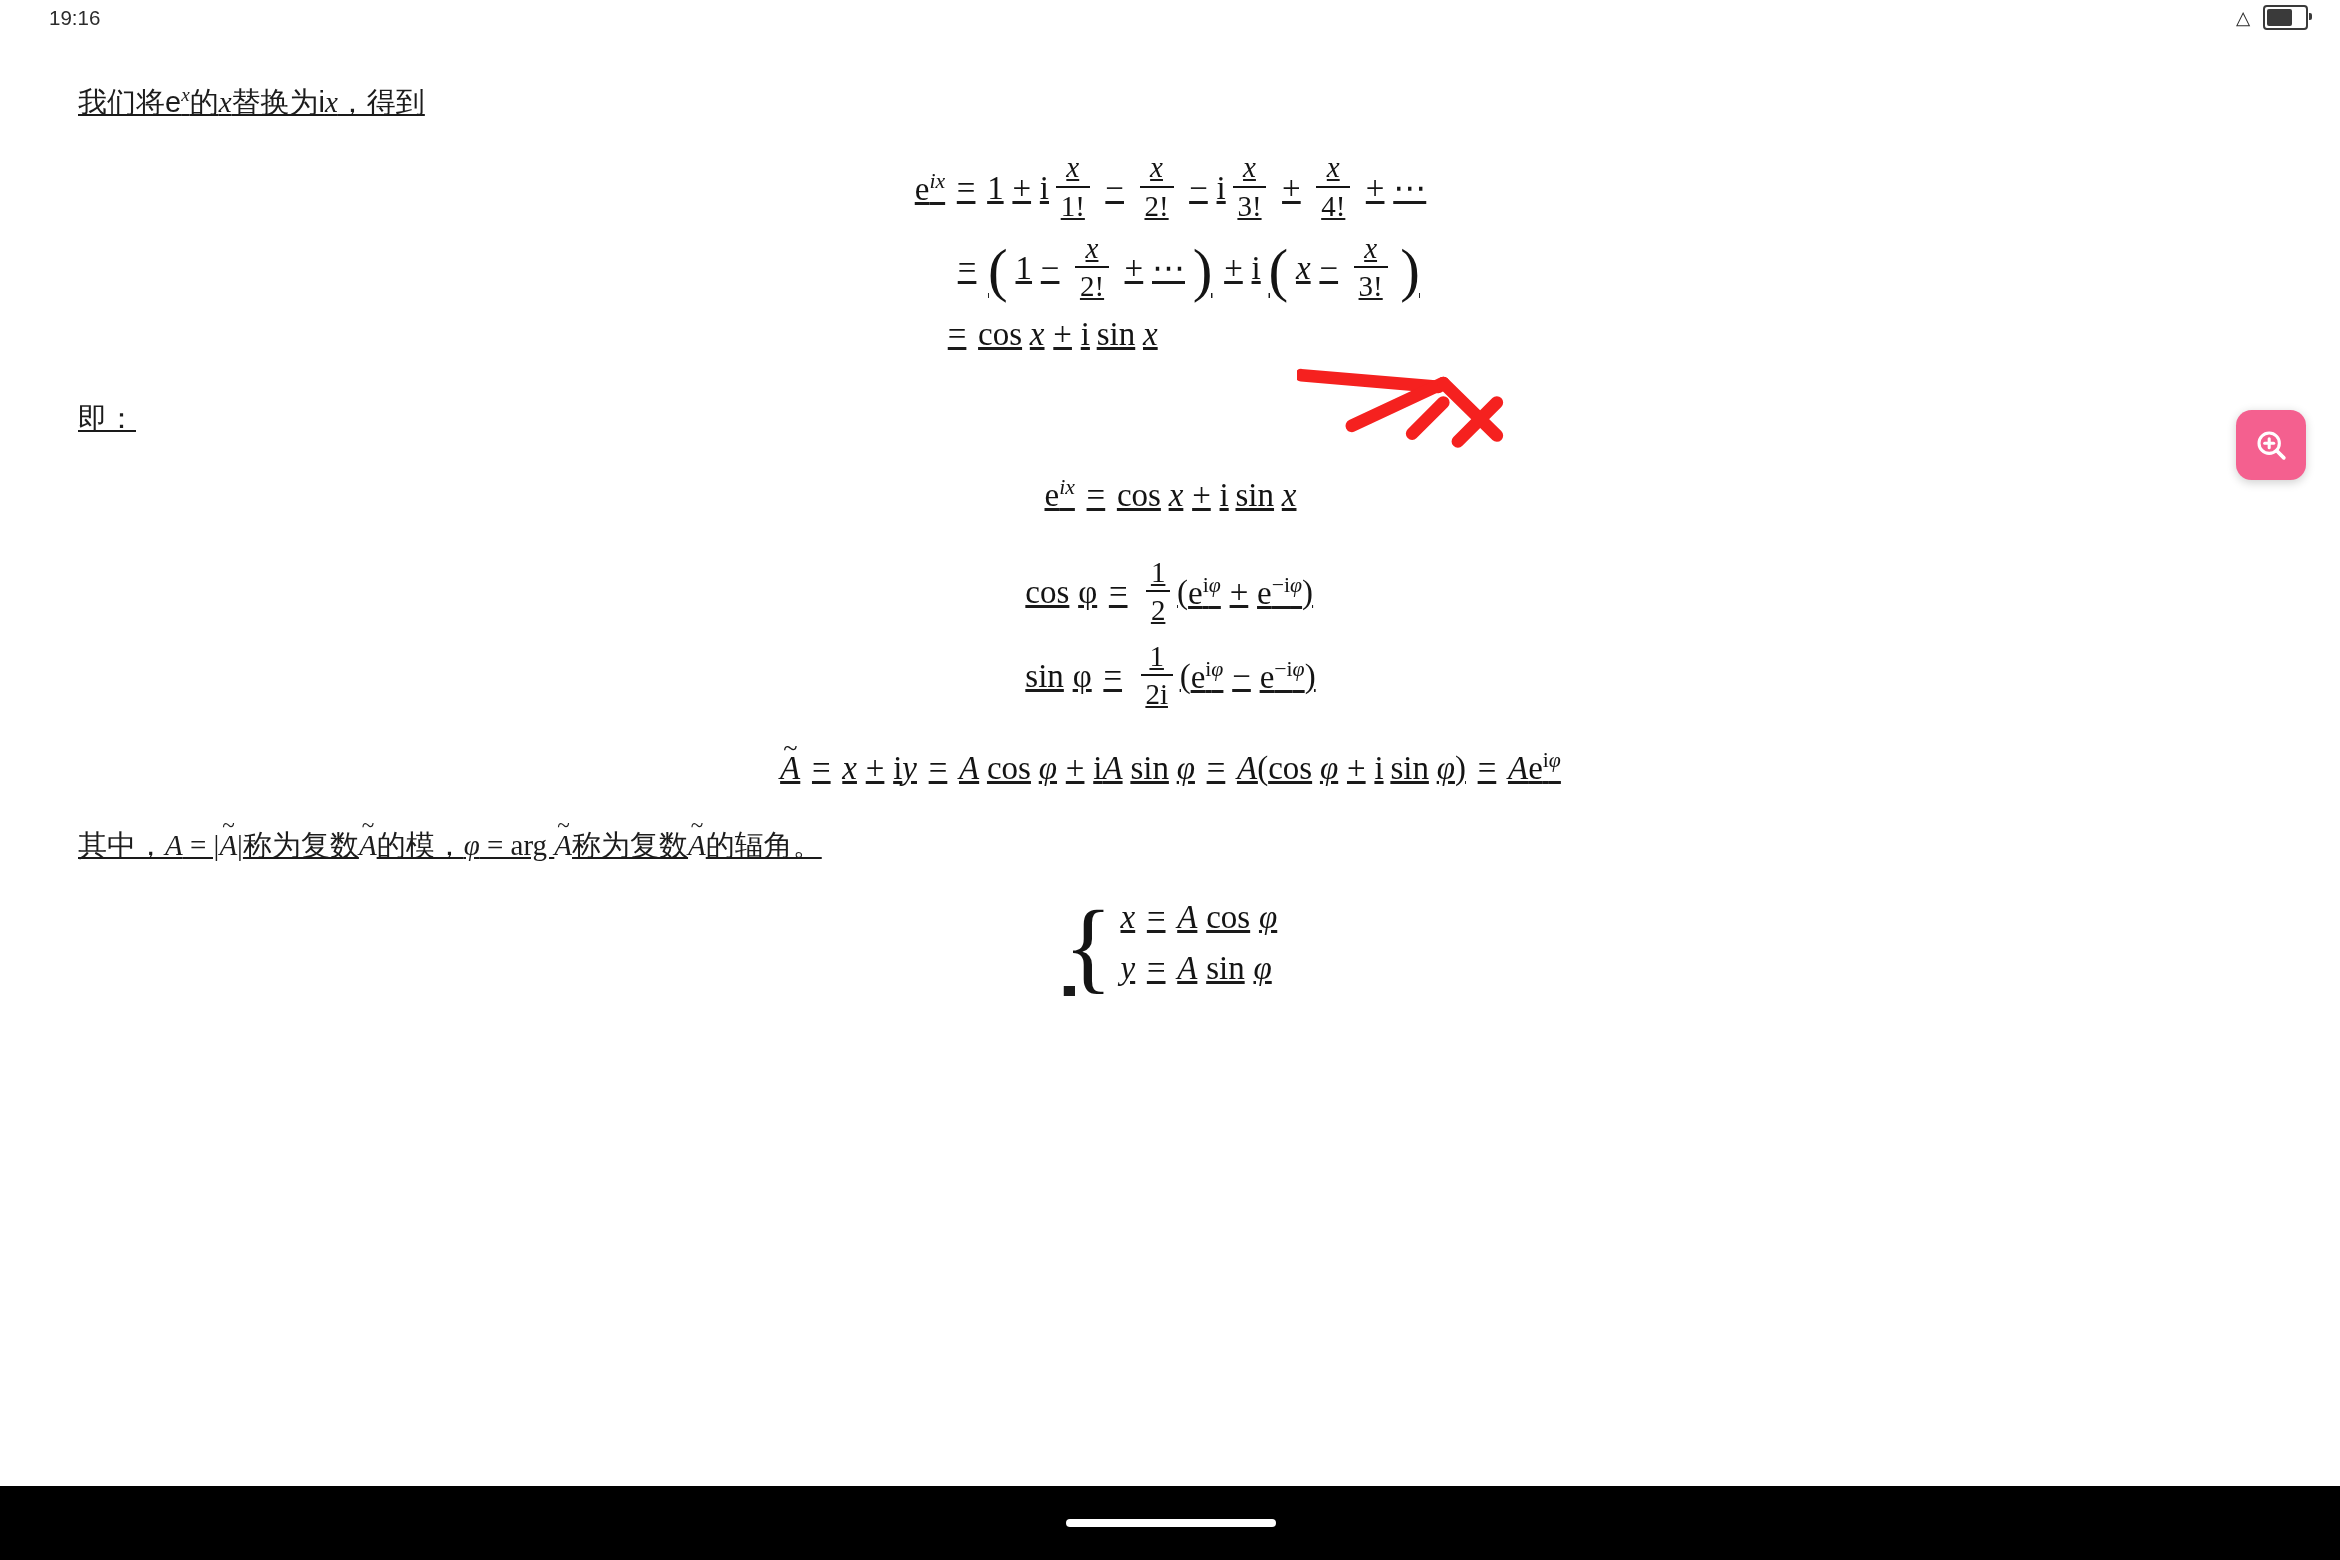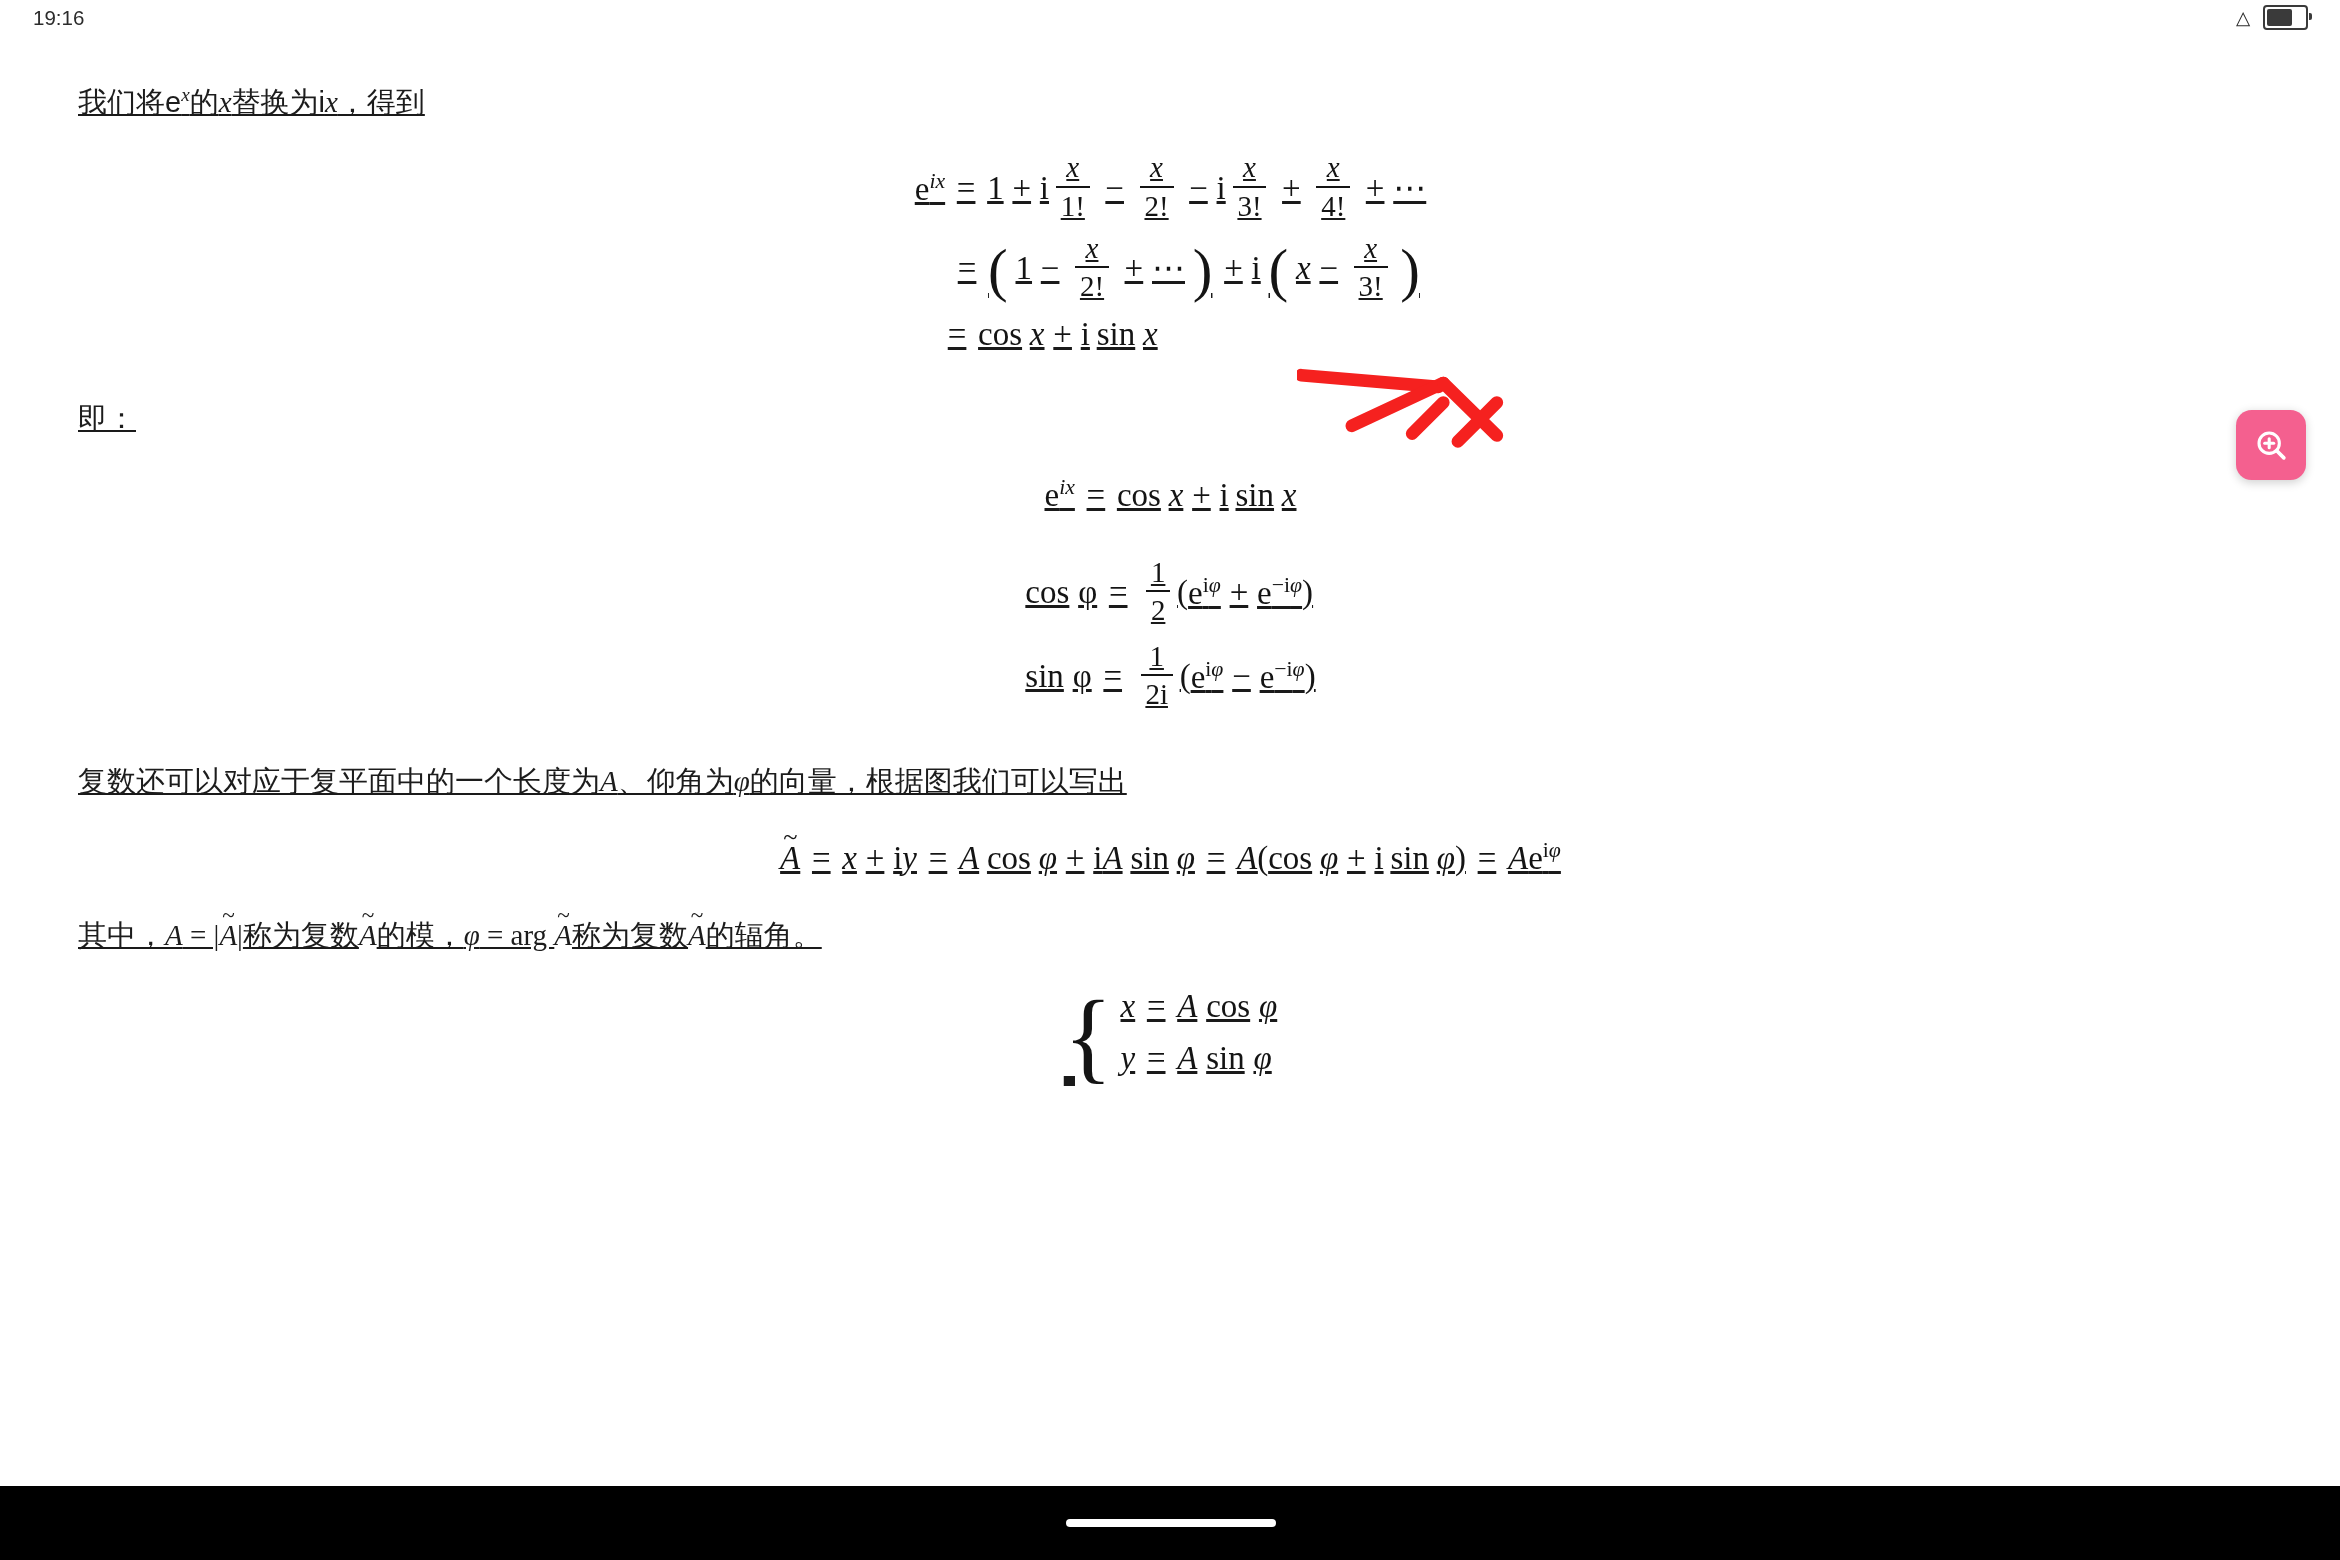--- a/index.html
+++ b/index.html
@@ -15,21 +15,21 @@
     position: relative;
   }
   .page {
     position: absolute;
     inset: 0;
     background: #ffffff;
   }
   
   .status-bar {
     position: absolute;
-    top: 0; left: 0; right: 0;
+    top: 0; left: 16px; right: 0;
     height: 35px;
     display: flex;
     align-items: center;
     justify-content: space-between;
     padding: 0 33px;
     box-sizing: border-box;
     color: #2c2c2c;
     font-size: 20.5px;
   }
   .status-left { display: flex; align-items: center; gap: 9.8px; }
@@ -321,23 +321,20 @@
             <span>(</span>
             <span class="mup"><span>e</span><span class="sup up">i<span class="mi">φ</span></span></span>
             <span style="margin:0 8.8px">−</span>
             <span class="mup"><span>e</span><span class="sup up">−i<span class="mi">φ</span></span></span>
             <span>)</span>
           </div>
         </div>
       </div>
     </div>
 
-    <div class="para" style="margin-top:45px">
-      <span>复数还可以对应于复平面中的一个长度为</span><span class="mi" style="font-family:'Liberation Serif',serif;">A</span><span>、仰角为</span><span class="mi" style="font-family:'Liberation Serif',serif;">φ</span><span>的向量，根据图我们可以写出</span>
-    </div>
 
     <div class="math-block" style="margin-top:33px">
       <div class="eq-row">
         <span class="tilde-wrap mi"><span class="tld">~</span>A</span>
         <span style="margin:0 11.7px">=</span>
         <span class="mi">x</span>
         <span style="margin:0 8.8px">+</span>
         <span>i<span class="mi">y</span></span>
         <span style="margin:0 11.7px">=</span>
         <span class="mi">A</span>

